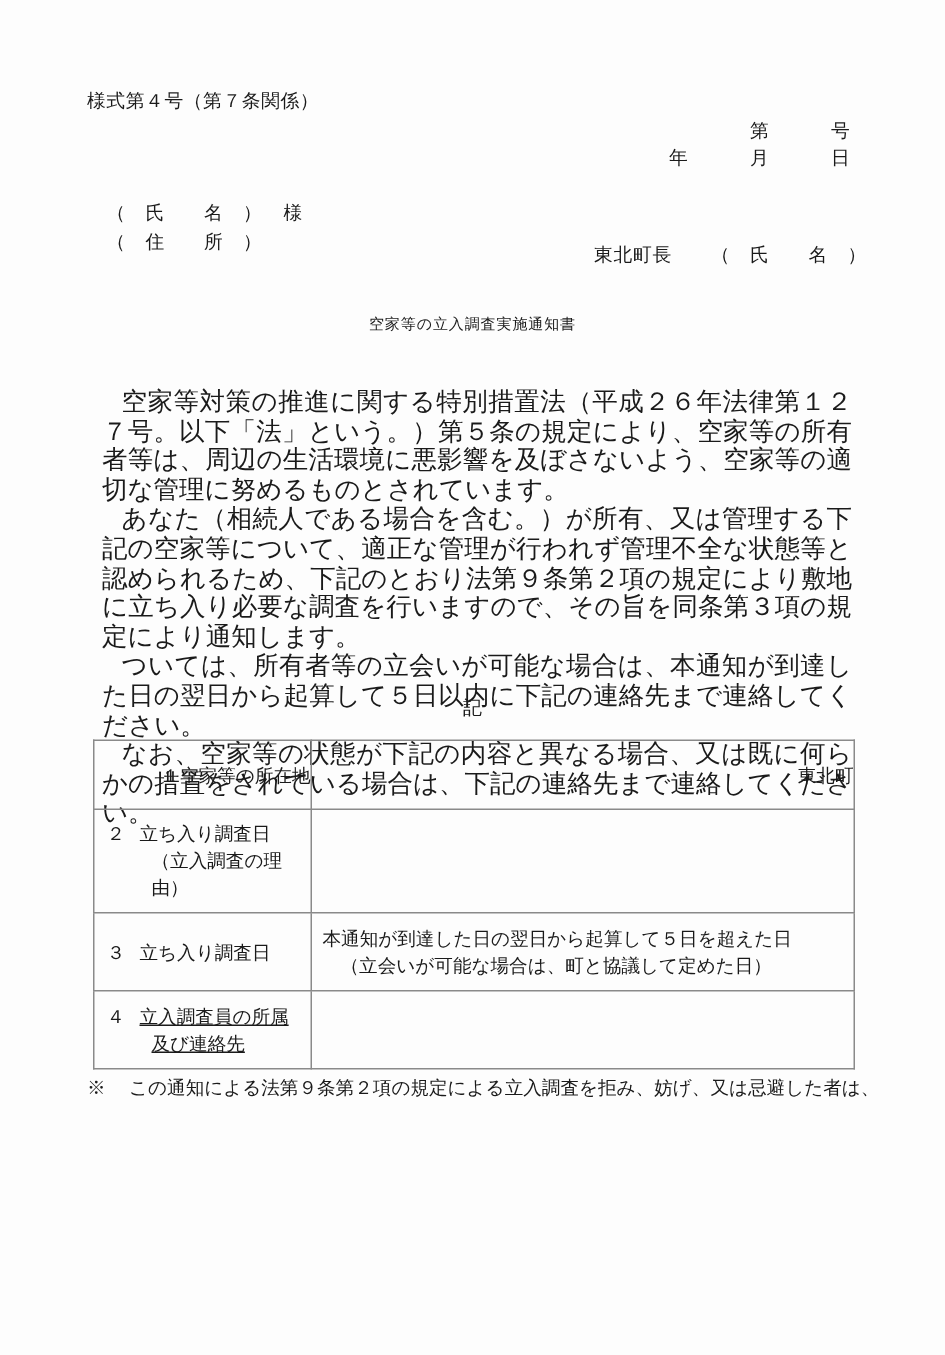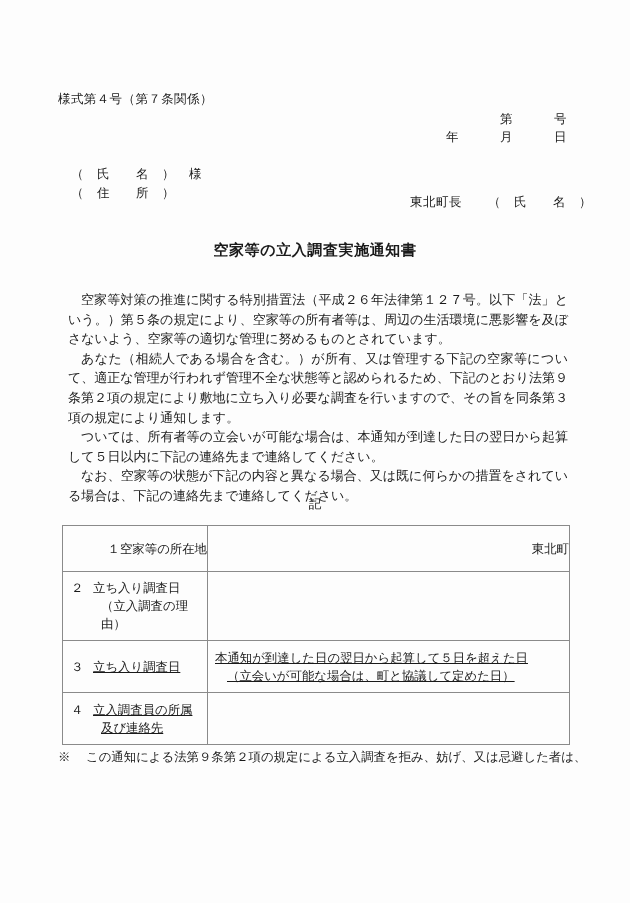--- a/index.html
+++ b/index.html
@@ -13,21 +13,20 @@
     font-family: "Liberation Serif", "DejaVu Serif", serif;
     color: #1a1a1a;
     overflow: hidden;
     position: relative;
   }
   .page {
     position: relative;
     width: 630px;
     height: 768px;
     box-sizing: border-box;
-    margin-top: 32px;
   }
 
   
   .form-no {
     position: absolute;
     left: 58px;
     top: 59px;
     font-size: 12.5px;
     letter-spacing: 0.4px;
     white-space: nowrap;
@@ -64,49 +63,48 @@
   }
   .addressee .ln {
     letter-spacing: 0.5px;
   }
   .addressee .sama {
     margin-left: 14px;
   }
 
   .issuer {
     position: absolute;
-    left: 410px;
+    left: 396px;
     top: 162px;
     font-size: 12.5px;
     white-space: nowrap;
     letter-spacing: 0.5px;
   }
   .issuer .issuer-name {
     margin-left: 26px;
   }
 
   
   .doc-title {
     position: absolute;
     left: 0;
     right: 0;
     top: 209px;
     text-align: center;
-    font-size: 15px;
+    font-size: 10px;
     letter-spacing: 0.6px;
-    font-weight: bold;
   }
 
   
   .body-text {
     position: absolute;
     left: 68px;
     top: 258px;
     width: 500px;
-    font-size: 13px;
+    font-size: 17px;
     line-height: 19.6px;
     text-align: justify;
     text-justify: inter-character;
   }
   .body-text p {
     margin: 0 0 0 0;
     text-indent: 13px;
   }
 
   
@@ -150,21 +148,21 @@
   .r-sub {
     display: block;
     padding-left: 30px;
   }
   .v-sub {
     display: block;
     padding-left: 12px;
   }
   .row-h1 { height: 46px; text-align: right; }
   .row-h2 { height: 52px; }
-  .row-h3 { height: 52px; text-decoration: underline; }
+  .row-h3 { height: 52px; }
   .row-h4 { height: 52px; text-decoration: underline; }
 
   
   .footnote {
     position: absolute;
     left: 58px;
     top: 716px;
     width: 514px;
     font-size: 12.4px;
     line-height: 19px;

